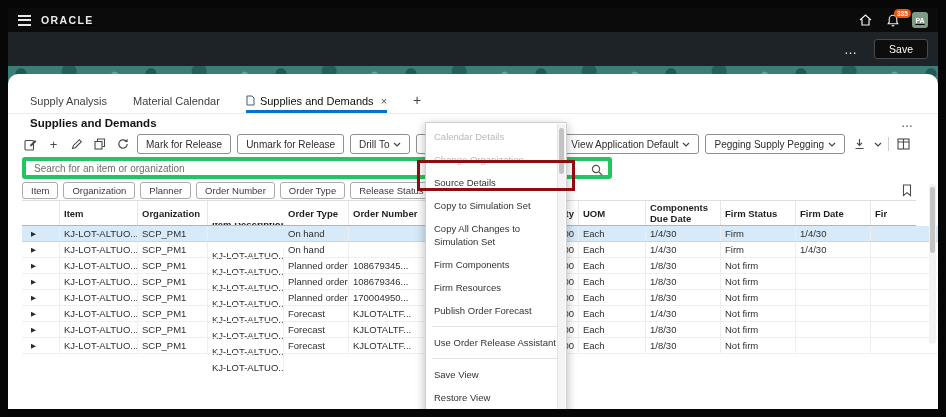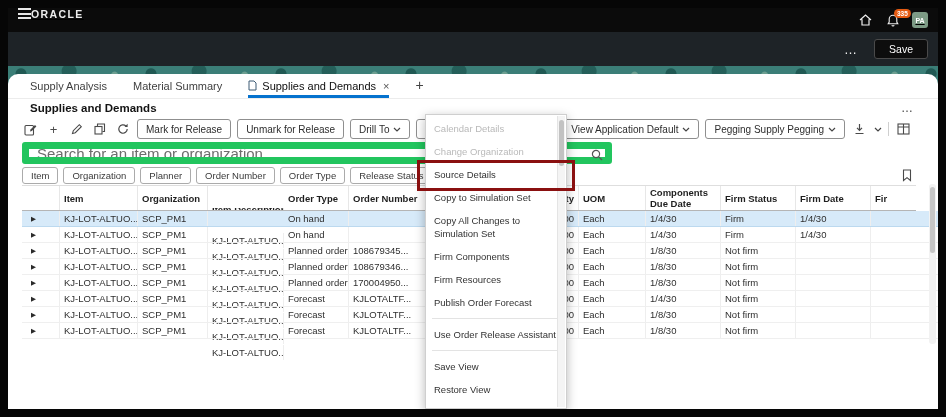--- a/index.html
+++ b/index.html
@@ -1,20 +1,20 @@
 <!DOCTYPE html>
 <html><head>
 <meta charset="utf-8">
 <style>
   html,body{margin:0;padding:0;background:#444;}
   body{font-family:"Liberation Sans","DejaVu Sans",sans-serif;}
   .app{position:relative;width:946px;height:417px;box-sizing:border-box;border:8px solid #060606;background:#fff;overflow:hidden;display:flex;flex-direction:column;}
 
   
-  .topbar{flex:0 0 24px;background:#0b0b0b;display:flex;padding:0 10px;text-decoration:underline;}
+  .topbar{flex:0 0 24px;background:#0b0b0b;display:flex;align-items:center;padding:0 10px;gap:10px;text-decoration:underline;}
   .hamburger{display:flex;flex-direction:column;gap:2.5px;cursor:pointer;}
   .hamburger span{display:block;width:13px;height:2px;background:#e8e8e8;}
   .brand{color:#ececec;font-size:10.5px;font-weight:bold;letter-spacing:1.4px;}
   .topbar-right{margin-left:auto;display:flex;align-items:center;gap:13px;}
   .bell-wrap{position:relative;display:flex;}
   .badge{position:absolute;top:-5px;left:7px;background:#e55b12;color:#fff;font-size:6.5px;line-height:9px;padding:0 3px;border-radius:5px;font-weight:bold;}
   .avatar{width:16px;height:16px;border-radius:3px;background:#7d9b85;color:#fff;font-size:7px;font-weight:bold;display:flex;align-items:center;justify-content:center;}
 
   
   .pageheader{flex:0 0 34px;background:#1e2327;display:flex;align-items:center;padding:0 10px;}
@@ -30,42 +30,42 @@
     radial-gradient(circle at 30% 75%, rgba(235,242,235,.28) 0 3px, transparent 4px),
     radial-gradient(circle at 47% 20%, rgba(10,58,54,.45) 0 7px, transparent 8px),
     radial-gradient(circle at 64% 62%, rgba(18,92,82,.6) 0 6px, transparent 7px),
     radial-gradient(circle at 82% 35%, rgba(226,234,204,.3) 0 3px, transparent 4px),
     radial-gradient(circle at 94% 78%, rgba(10,58,54,.5) 0 5px, transparent 6px);
     background-size:130px 26px;}
   .panel{position:absolute;top:8px;left:0;right:0;bottom:0;background:#fff;border-radius:10px 10px 0 0;display:flex;flex-direction:column;overflow:hidden;}
 
   
   .tabs-row{flex:0 0 24px;display:flex;align-items:flex-end;gap:26px;padding:0 22px;border-bottom:1px solid #ececec;}
-  .tab{display:flex;gap:5px;font-size:11px;color:#3f3f3f;padding:5px 0 6px;cursor:pointer;white-space:nowrap;}
+  .tab{display:flex;gap:5px;font-size:11px;color:#3f3f3f;padding:21px 0 6px;cursor:pointer;white-space:nowrap;}
   .tab.active{color:#0e0e0e;padding-bottom:3px;border-bottom:3px solid #0572ce;}
   .tab-close{color:#555;font-size:11px;margin-left:2px;}
   .add-tab{font-size:14px;color:#444;padding-bottom:5px;cursor:pointer;}
 
   
   .section-row{flex:0 0 18px;display:flex;align-items:center;justify-content:space-between;padding:0 24px 0 22px;}
   .section-title{font-size:11.5px;font-weight:bold;color:#131313;}
   .section-ellipsis{color:#3f3f3f;font-size:12px;letter-spacing:1px;cursor:pointer;}
 
   
   .toolbar{flex:0 0 24px;display:flex;align-items:center;gap:6px;padding:0 26px 0 14px;}
   .tb-icon{width:17px;height:18px;display:flex;align-items:center;justify-content:center;color:#4a4a4a;cursor:pointer;}
   .plus-glyph{font-size:13px;color:#4a4a4a;line-height:13px;}
   .btn{height:20px;display:inline-flex;align-items:center;gap:4px;padding:0 8px;border:1px solid #8f8f8f;border-radius:3px;background:#fff;font-size:10px;color:#2d2d2d;white-space:nowrap;cursor:pointer;font-family:inherit;box-sizing:border-box;}
   .toolbar-right{margin-left:auto;display:flex;align-items:center;gap:6px;}
   .v-sep{width:1px;height:14px;background:#cfcfcf;}
   .chev{flex:0 0 auto;color:#444;}
 
   
   .search-row{flex:0 0 24px;position:relative;padding:0 14px;}
-  .search-input{width:590px;height:22px;margin-top:1px;border:7px solid #22c55e;border-radius:3px;font-size:15px;padding:0 26px 0 8px;color:#333;box-sizing:border-box;font-family:inherit;outline:none;}
+  .search-input{width:590px;height:22px;margin-top:1px;border:4px solid #22c55e;border-radius:3px;font-size:10px;padding:0 26px 0 8px;color:#333;box-sizing:border-box;font-family:inherit;outline:none;}
   .search-input::placeholder{color:#6d6d6d;}
   .search-icon{position:absolute;left:583px;top:6px;cursor:pointer;}
 
   
   .chips-row{flex:0 0 20px;display:flex;align-items:center;gap:5px;padding:0 26px 0 14px;}
   .chip{height:17px;display:inline-flex;align-items:center;padding:0 8px;border:1px solid #ababab;border-radius:3px;font-size:9.5px;color:#3a3a3a;background:#fff;cursor:pointer;box-sizing:border-box;white-space:nowrap;}
   .bookmark{margin-left:auto;cursor:pointer;display:flex;}
 
   
   .table{flex:1;display:flex;flex-direction:column;padding-left:14px;overflow:hidden;}
@@ -84,21 +84,21 @@
   .c-otype{width:65px;}
   .c-onum{width:120px;}
   .c-qty{width:110px;}
   .c-uom{width:67px;}
   .c-due{width:75px;}
   .c-fstat{width:75px;}
   .c-fdate{width:75px;}
   .c-fir{width:45px;border-right:none;}
 
   
-  .menu{position:absolute;left:417px;top:106px;width:142px;height:295px;background:#fff;border:1px solid #cfcfcf;box-shadow:0 3px 10px rgba(0,0,0,.28);z-index:50;box-sizing:border-box;overflow:hidden;}
+  .menu{position:absolute;left:417px;top:114px;width:142px;height:295px;background:#fff;border:1px solid #cfcfcf;box-shadow:0 3px 10px rgba(0,0,0,.28);z-index:50;box-sizing:border-box;overflow:hidden;}
   .menu-list{padding:2px 0;}
   .menu-item{padding:5px 8px;font-size:9.5px;line-height:13px;color:#323232;cursor:pointer;}
   .menu-item.disabled{color:#b9b9b9;cursor:default;}
   .menu-sep{height:1px;background:#e3e3e3;margin:4px 6px;}
   .menu-scrollbar{position:absolute;top:1px;right:1px;bottom:1px;width:7px;background:#f4f4f4;border-left:1px solid #e4e4e4;cursor:pointer;}
   .menu-thumb{position:absolute;top:4px;left:1px;width:5px;height:46px;background:#c2c2c2;border-radius:3px;}
 
   
   .annotation{position:absolute;left:409px;top:152px;width:158px;height:31px;border:3px solid #8a1010;z-index:60;box-sizing:border-box;pointer-events:none;}
 
@@ -143,21 +143,21 @@
   </div>
 
   <div class="content">
     <div class="panel">
 
       <div class="tabs-row">
         <div class="tab">
           <span>Supply Analysis</span>
         </div>
         <div class="tab">
-          <span>Material Summary</span>
+          <span>Material Calendar</span>
         </div>
         <div class="tab active">
           <svg width="9" height="11" viewBox="0 0 9 11">
               <path d="M1 1h5l2 2v7H1z" fill="none" stroke="#3d5a74" stroke-width="1"></path>
             </svg>
           <span>Supplies and Demands</span>
           <span class="tab-close">×</span>
         </div>
         <div class="add-tab">+</div>
       </div>

